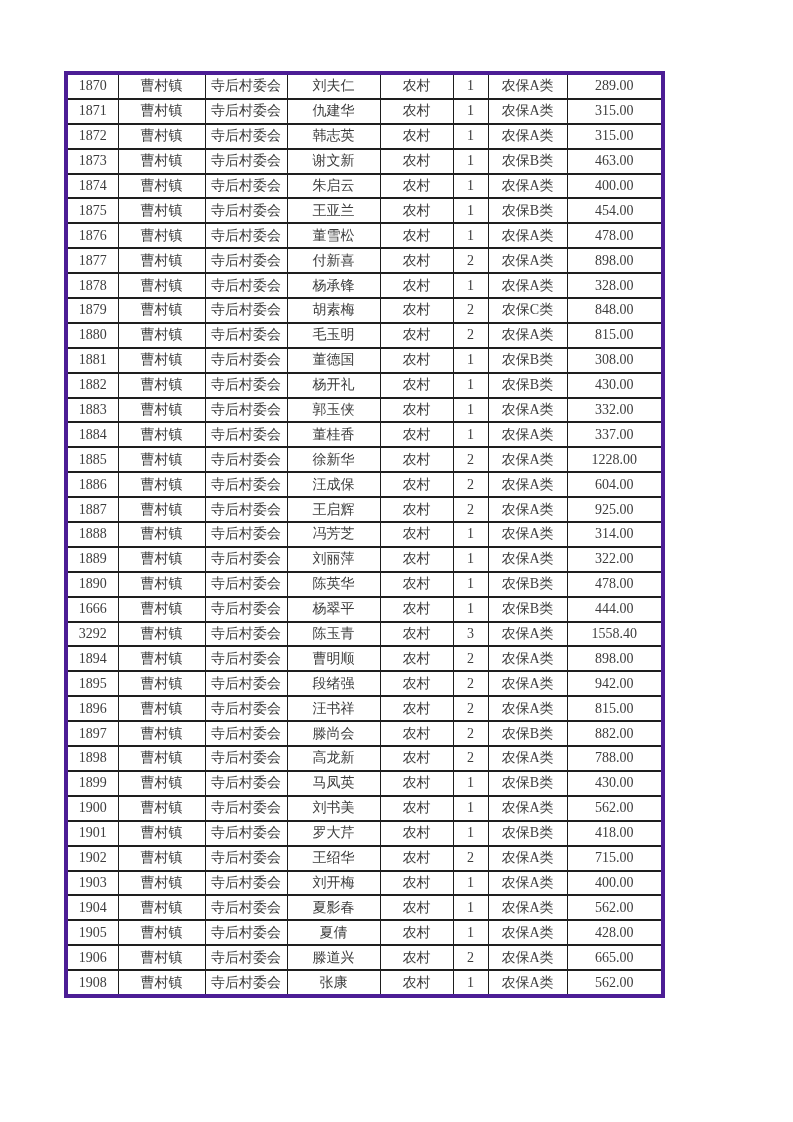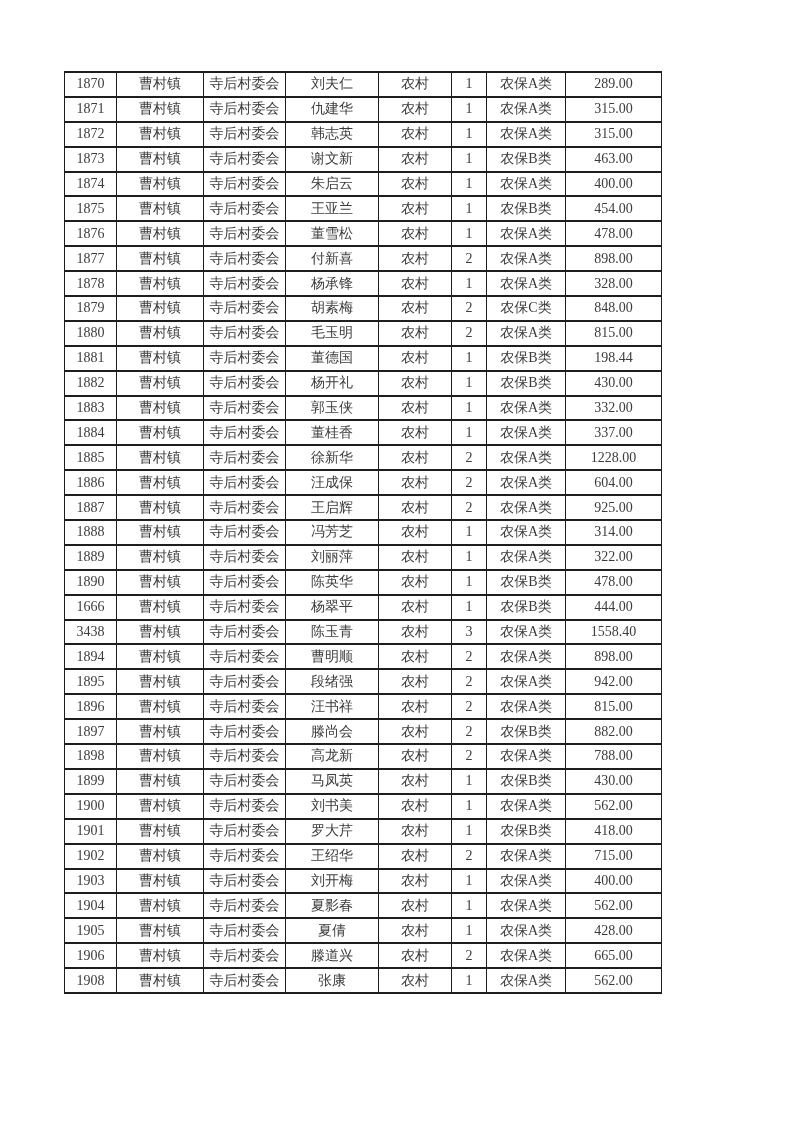--- a/index.html
+++ b/index.html
@@ -16,21 +16,21 @@
   }
   table.pension {
     position: absolute;
     left: 64px;
     top: 71px;
     border-collapse: collapse;
     table-layout: fixed;
     font-family: "Liberation Serif", "DejaVu Serif", serif;
     font-size: 14px;
     color: #3c3c3c;
-    border: 1px solid #4c1d95;
+    border: 4px solid #4c1d95;
   }
   table.pension td {
     border-left: 1px solid #1e1e1e;
     border-right: 1px solid #1e1e1e;
     border-top: 2px solid #1e1e1e;
     border-bottom: 2px solid #1e1e1e;
     text-align: center;
     vertical-align: middle;
     height: 22.9px;
     padding: 0;
@@ -174,21 +174,21 @@
           <td>815.00</td>
         </tr>
         <tr>
           <td>1881</td>
           <td>曹村镇</td>
           <td>寺后村委会</td>
           <td>董德国</td>
           <td>农村</td>
           <td>1</td>
           <td>农保B类</td>
-          <td>198.44</td>
+          <td>308.00</td>
         </tr>
         <tr>
           <td>1882</td>
           <td>曹村镇</td>
           <td>寺后村委会</td>
           <td>杨开礼</td>
           <td>农村</td>
           <td>1</td>
           <td>农保B类</td>
           <td>430.00</td>
@@ -277,21 +277,21 @@
           <td>1666</td>
           <td>曹村镇</td>
           <td>寺后村委会</td>
           <td>杨翠平</td>
           <td>农村</td>
           <td>1</td>
           <td>农保B类</td>
           <td>444.00</td>
         </tr>
         <tr>
-          <td>3438</td>
+          <td>3292</td>
           <td>曹村镇</td>
           <td>寺后村委会</td>
           <td>陈玉青</td>
           <td>农村</td>
           <td>3</td>
           <td>农保A类</td>
           <td>1558.40</td>
         </tr>
         <tr>
           <td>1894</td>

